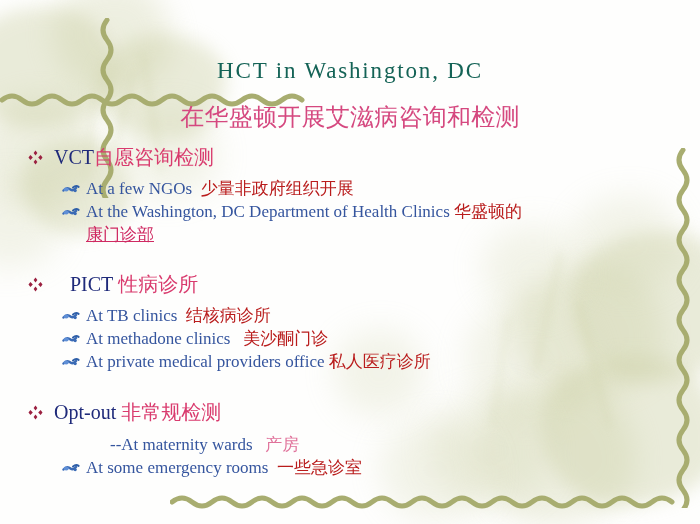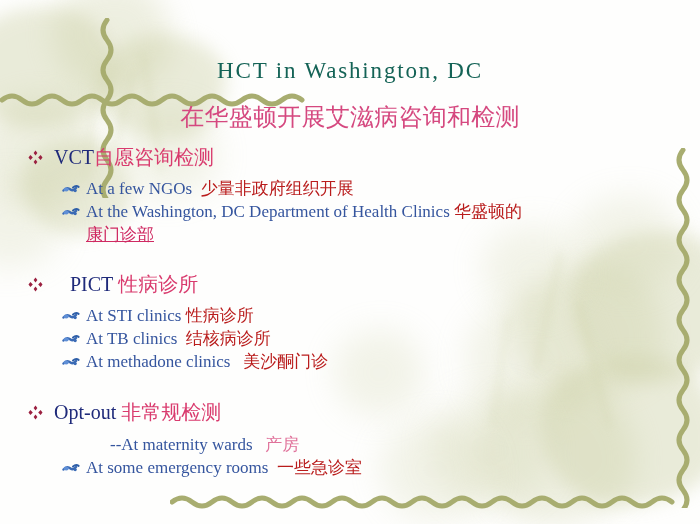--- a/index.html
+++ b/index.html
@@ -274,31 +274,20 @@
           <path d="M7.5 9.6 L9.4 12 L7.5 14.4 L5.6 12 Z" fill="#9b2040"></path>
           <path d="M2.4 5.1 L4.8 7.5 L2.4 9.9 L0.5 7.5 Z" fill="#9b2040"></path>
           <path d="M12.6 5.1 L14.5 7.5 L12.6 9.9 L10.2 7.5 Z" fill="#9b2040"></path>
         </svg>
       </span>
       <span class="en">PICT</span>&nbsp;<span class="cn">性病诊所</span>
     </div>
 
     <div class="gap-s"></div>
 
-    <div class="lvl2">
-      <span class="bullet2">
-        <svg width="18" height="16" viewBox="0 0 18 16">
-          <path d="M1.5 9.5 q3.5 -4 7 -1 q2.5 2 5.5 -1.5" fill="none" stroke="#3b6bb5" stroke-width="2.4" stroke-linecap="round"></path>
-          <ellipse cx="4.2" cy="8.6" rx="2.6" ry="2" fill="#5f8fd6"></ellipse>
-          <path d="M11 6.5 q3 -2.5 5.6 -0.6" fill="none" stroke="#2f5fa8" stroke-width="2" stroke-linecap="round"></path>
-          <circle cx="13.2" cy="9.6" r="1.6" fill="#3b6bb5"></circle>
-        </svg>
-      </span>
-      <span class="en">At STI clinics</span>&nbsp;<span class="cn">性病诊所</span>
-    </div>
 
     <div class="lvl2">
       <span class="bullet2">
         <svg width="18" height="16" viewBox="0 0 18 16">
           <path d="M1.5 9.5 q3.5 -4 7 -1 q2.5 2 5.5 -1.5" fill="none" stroke="#3b6bb5" stroke-width="2.4" stroke-linecap="round"></path>
           <ellipse cx="4.2" cy="8.6" rx="2.6" ry="2" fill="#5f8fd6"></ellipse>
           <path d="M11 6.5 q3 -2.5 5.6 -0.6" fill="none" stroke="#2f5fa8" stroke-width="2" stroke-linecap="round"></path>
           <circle cx="13.2" cy="9.6" r="1.6" fill="#3b6bb5"></circle>
         </svg>
       </span>
@@ -310,20 +299,31 @@
         <svg width="18" height="16" viewBox="0 0 18 16">
           <path d="M1.5 9.5 q3.5 -4 7 -1 q2.5 2 5.5 -1.5" fill="none" stroke="#3b6bb5" stroke-width="2.4" stroke-linecap="round"></path>
           <ellipse cx="4.2" cy="8.6" rx="2.6" ry="2" fill="#5f8fd6"></ellipse>
           <path d="M11 6.5 q3 -2.5 5.6 -0.6" fill="none" stroke="#2f5fa8" stroke-width="2" stroke-linecap="round"></path>
           <circle cx="13.2" cy="9.6" r="1.6" fill="#3b6bb5"></circle>
         </svg>
       </span>
       <span class="en">At methadone clinics</span>&nbsp;&nbsp;&nbsp;<span class="cn">美沙酮门诊</span>
     </div>
 
+    <div class="lvl2">
+      <span class="bullet2">
+        <svg width="18" height="16" viewBox="0 0 18 16">
+          <path d="M1.5 9.5 q3.5 -4 7 -1 q2.5 2 5.5 -1.5" fill="none" stroke="#3b6bb5" stroke-width="2.4" stroke-linecap="round"></path>
+          <ellipse cx="4.2" cy="8.6" rx="2.6" ry="2" fill="#5f8fd6"></ellipse>
+          <path d="M11 6.5 q3 -2.5 5.6 -0.6" fill="none" stroke="#2f5fa8" stroke-width="2" stroke-linecap="round"></path>
+          <circle cx="13.2" cy="9.6" r="1.6" fill="#3b6bb5"></circle>
+        </svg>
+      </span>
+      <span class="en">At private medical providers office</span>&nbsp;<span class="cn">私人医疗诊所</span>
+    </div>
 
     <div class="gap-l"></div>
 
     <div class="lvl1">
       <span class="bullet1">
         <svg width="15" height="15" viewBox="0 0 15 15">
           <path d="M7.5 0.6 L9.4 3 L7.5 5.4 L5.6 3 Z" fill="#9b2040"></path>
           <path d="M7.5 9.6 L9.4 12 L7.5 14.4 L5.6 12 Z" fill="#9b2040"></path>
           <path d="M2.4 5.1 L4.8 7.5 L2.4 9.9 L0.5 7.5 Z" fill="#9b2040"></path>
           <path d="M12.6 5.1 L14.5 7.5 L12.6 9.9 L10.2 7.5 Z" fill="#9b2040"></path>

